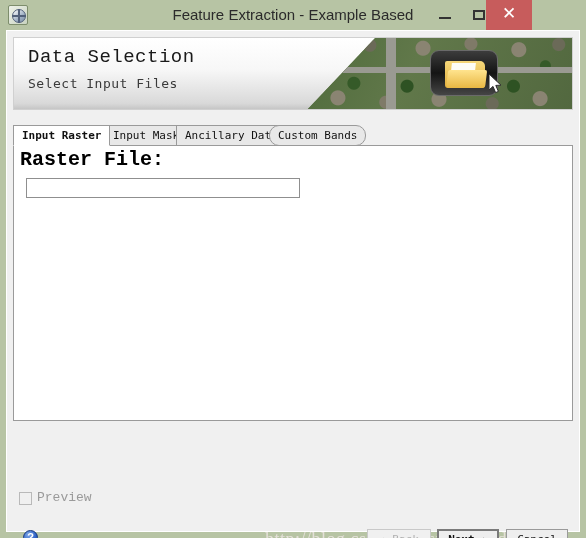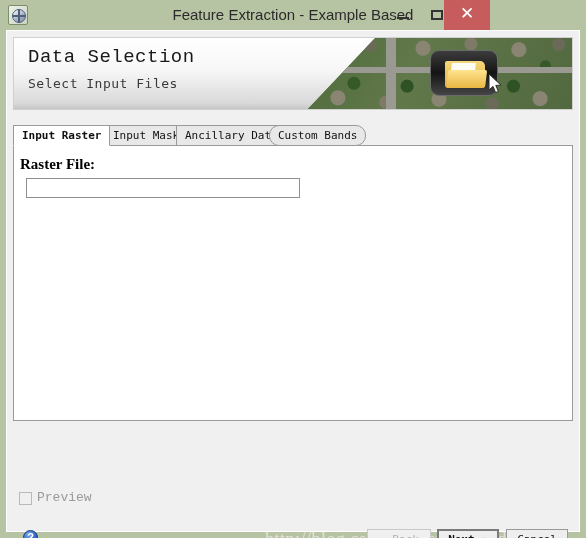--- a/index.html
+++ b/index.html
@@ -16,21 +16,21 @@
     position: absolute;
     left: 0; top: 0;
     width: 586px; height: 538px;
     background: #b7c4a4;
   }
 
   
   #titlebar {
     position: absolute;
     left: 0; top: 0;
-    width: 490px; height: 30px;
+    width: 532px; height: 30px;
     background: #b7c4a4;
     padding-left: 44px;
   }
   #app-icon {
     position: absolute;
     left: 8px; top: 5px;
     width: 20px; height: 20px;
     border: 1px solid #7d8d6c;
     background: linear-gradient(135deg,#eef2ea 0%, #c9d3c0 100%);
     border-radius: 2px;
@@ -239,23 +239,23 @@
   
   #panel {
     position: absolute;
     left: 6px; top: 114px;
     width: 560px; height: 276px;
     background: #ffffff;
     border: 1px solid #9a9a9a;
   }
   #raster-label {
     position: absolute;
-    left: 6px; top: 10px;
-    font-family: Liberation Serif, serif;
-    font-size: 15px;
+    left: 6px; top: 2px;
+    font-family: Liberation Mono, monospace;
+    font-size: 20px;
     font-weight: bold;
     color: #000;
   }
   #raster-input {
     position: absolute;
     left: 12px; top: 32px;
     width: 274px; height: 20px;
     background: #ffffff;
     border: 1px solid #8f8f8f;
     font-family: "DejaVu Sans Mono", monospace;

